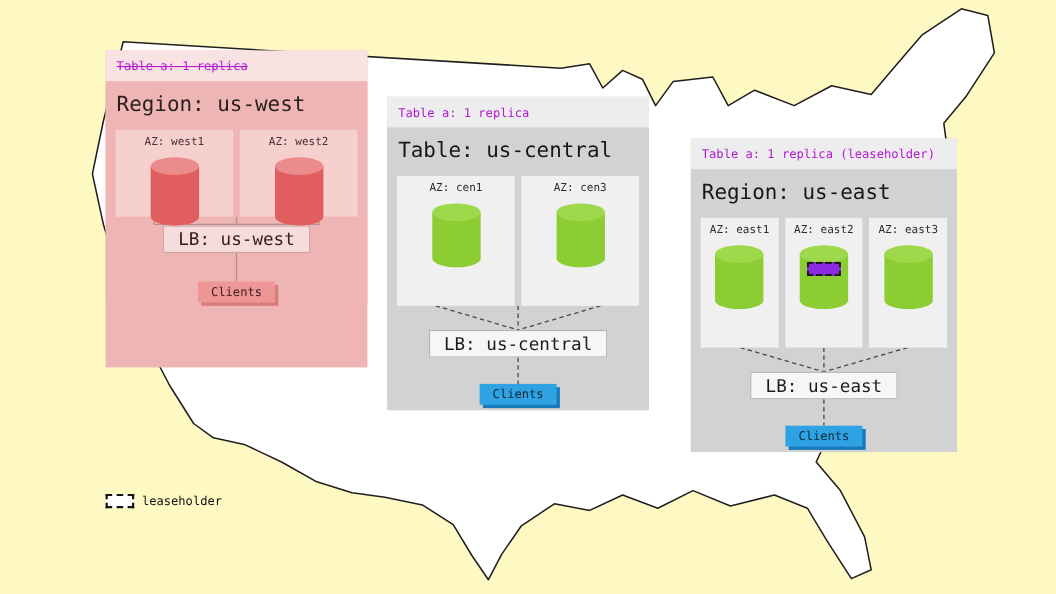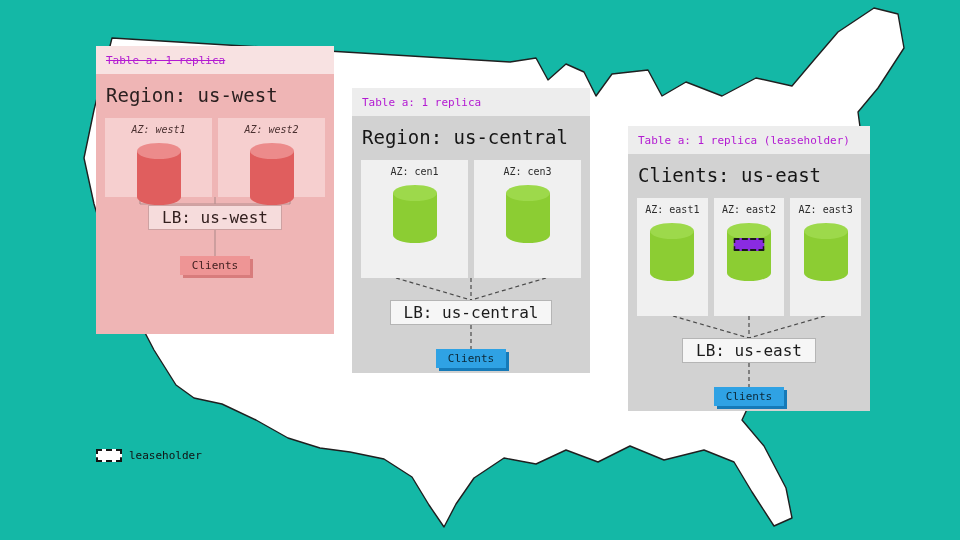--- a/index.html
+++ b/index.html
@@ -1,17 +1,17 @@
 <!DOCTYPE html>
 <html><head>
 <meta charset="utf-8">
 <style>
   html,body{margin:0;padding:0;background:#fff;}
   .stage{
-    position:relative;width:960px;height:540px;overflow:hidden;background:#14b8a6;
+    position:relative;width:960px;height:540px;overflow:hidden;background:#fef9c3;
     font-family:"DejaVu Sans Mono","Liberation Mono",monospace;
   }
   .usmap{position:absolute;left:0;top:0;z-index:0;}
   .usmap path{fill:#ffffff;stroke:#1f1f1f;stroke-width:1.4;stroke-linejoin:round;}
 
   .card{position:absolute;z-index:2;box-sizing:border-box;}
   .hdr{height:28px;display:flex;align-items:center;padding:0 10px;box-sizing:border-box;}
   .tlabel{font-size:11px;color:#b31ad2;white-space:nowrap;}
   .struck{text-decoration:line-through;}
   .cbody{padding:6px 9px 0;box-sizing:border-box;}
@@ -30,21 +30,21 @@
   .dashline{stroke:#4a4a4a;stroke-width:1.2;stroke-dasharray:4 3;fill:none;}
   .lb{width:fit-content;margin:0 auto;padding:2px 13px;font-size:16px;color:#1c1c1c;
       background:#f6f6f6;border:1px solid #b5b5b5;white-space:nowrap;}
   .clients{width:fit-content;margin:0 auto;padding:3px 12px;font-size:11px;position:relative;white-space:nowrap;}
 
   
   .west .hdr{background:#f8e2e2;}
   .west .cbody{background:#efb5b5;}
   .west{background:#efb5b5;}
   .west .rtitle{color:#2b2020;}
-  .west .az{background:#f6cfcf;height:79px;font-style:italic;}
+  .west .az{background:#f6cfcf;height:79px;}
   .west .azlabel{color:#4a3030;}
   .west .range{top:46px;}
   .west .lb{background:#f6dcdc;border-color:#cda2a2;color:#33201f;}
   .west .clients{background:#ee9595;color:#3c1d1d;box-shadow:3px 3px 0 #d87c7c;}
 
   
   .gray .hdr{background:#ededed;}
   .gray{background:#d2d2d2;}
   .gray .cbody{background:#d2d2d2;}
   .gray .az{background:#f0f0f0;height:118px;}
@@ -95,21 +95,21 @@
       </svg>
       <div class="clients">Clients</div>
     </div>
   </section>
 
   <section class="card gray" style="left:352px;top:88px;width:238px;height:285px">
     <div class="hdr">
       <span class="tlabel">Table a: 1 replica</span>
     </div>
     <div class="cbody">
-      <div class="rtitle">Region: us-central</div>
+      <div class="rtitle">Table: us-central</div>
       <div class="azrow">
         <div class="az">
           <div class="azlabel">AZ: cen1</div>
           <svg class="cyl cyl-green" width="46" height="60" viewBox="0 0 46 60">
             <path class="c-body" d="M1 9 v42 a22 8 0 0 0 44 0 v-42 z"></path>
             <ellipse class="c-top" cx="23" cy="9" rx="22" ry="8"></ellipse>
           </svg>
         </div>
         <div class="az">
           <div class="azlabel">AZ: cen3</div>
@@ -128,21 +128,21 @@
       </svg>
       <div class="clients">Clients</div>
     </div>
   </section>
 
   <section class="card gray" style="left:628px;top:126px;width:242px;height:285px">
     <div class="hdr">
       <span class="tlabel">Table a: 1 replica (leaseholder)</span>
     </div>
     <div class="cbody">
-      <div class="rtitle">Clients: us-east</div>
+      <div class="rtitle">Region: us-east</div>
       <div class="azrow">
         <div class="az">
           <div class="azlabel">AZ: east1</div>
           <svg class="cyl cyl-green" width="46" height="60" viewBox="0 0 46 60">
             <path class="c-body" d="M1 9 v42 a22 8 0 0 0 44 0 v-42 z"></path>
             <ellipse class="c-top" cx="23" cy="9" rx="22" ry="8"></ellipse>
           </svg>
         </div>
         <div class="az">
           <div class="azlabel">AZ: east2</div>

